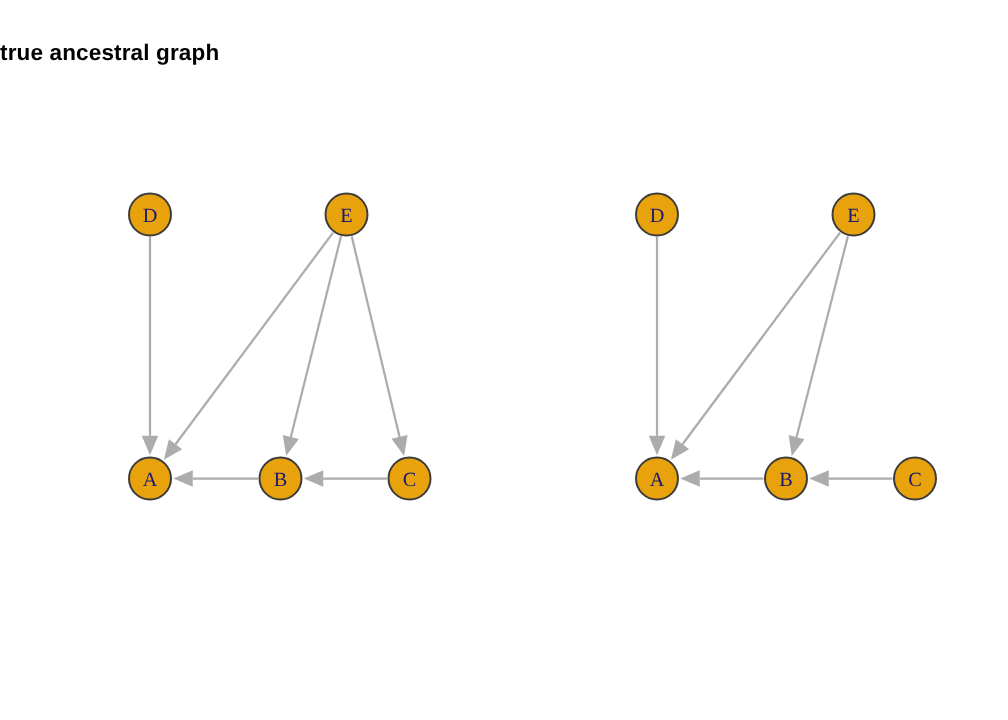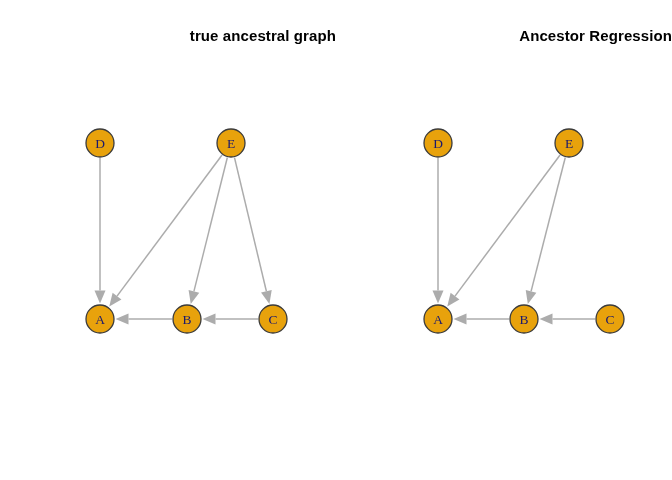--- a/index.html
+++ b/index.html
@@ -27,21 +27,21 @@
     height: 480px;
   }
   #panel-left  { left: 0; }
   #panel-right { left: 336px; }
 
   .panel-title {
     position: absolute;
     top: 27px;
     left: 0;
     width: 336px;
-    text-align: right;
+    text-align: left;
     font-family: "Liberation Sans", sans-serif;
     font-size: 15px;
     font-weight: bold;
     color: #000000;
     letter-spacing: 0.1px;
     white-space: nowrap;
   }
   .graph-svg {
     position: absolute;
     top: 0;
@@ -122,21 +122,20 @@
           <text x="187" y="319.5" class="node-label">B</text>
         </g>
         <g>
           <circle cx="273" cy="319" r="14" class="node-circle"></circle>
           <text x="273" y="319.5" class="node-label">C</text>
         </g>
       </svg>
   </div>
 
   <div class="panel" id="panel-right">
-    <div class="panel-title">Ancestor Regression</div>
     <svg class="graph-svg" id="svg-right" viewBox="0 0 336 480">
         <g>
           <line x1="102" y1="158" x2="102" y2="290.5" class="edge-line"></line>
           <polygon points="102,303.5 96.5,290.5 107.5,290.5" class="edge-head"></polygon>
         </g>
         <g>
           <line x1="224.04381523591726" y1="155.0327367822791" x2="119.0167510517572" y2="296.1378001136697" class="edge-line"></line>
           <polygon points="111.25472425621882,306.5661719916449 114.60474756492152,292.8538657001727 123.42875453859287,299.4217345271667" class="edge-head"></polygon>
         </g>
         <g>

